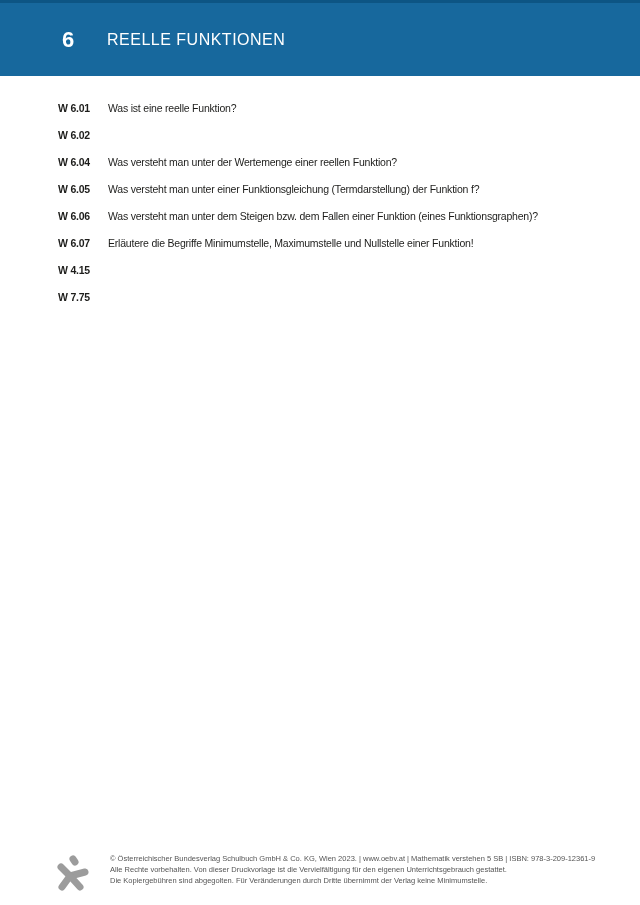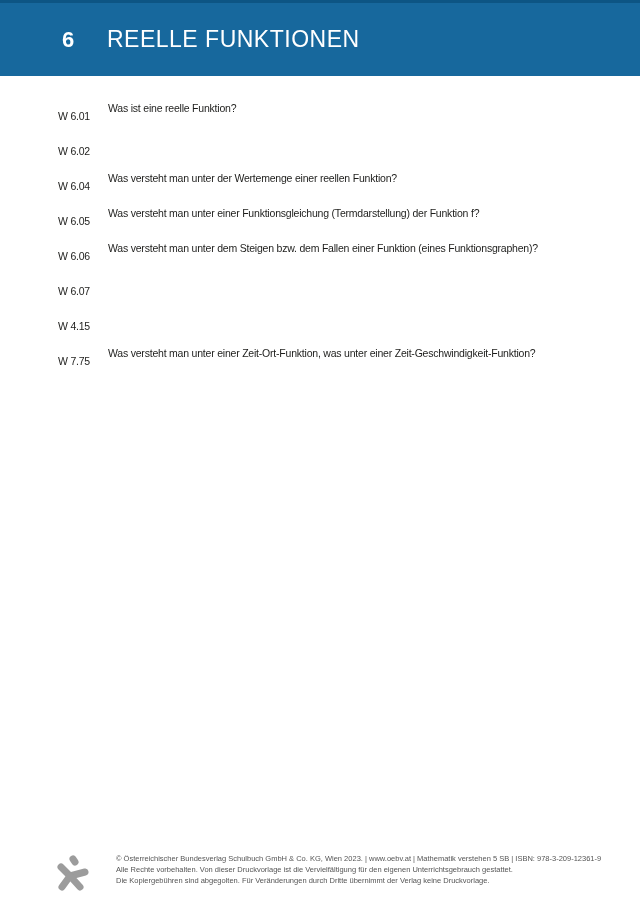--- a/index.html
+++ b/index.html
@@ -31,46 +31,46 @@
     display:flex;align-items:center;
   }
   .chapter-num{
     color:var(--header-text);
     font-size:22px;font-weight:700;
     margin-left:62px;
     width:45px;flex:0 0 45px;
   }
   .chapter-title{
     color:var(--header-text);
-    font-size:23px;font-weight:400;
+    font-size:16px;font-weight:400;
     letter-spacing:0.5px;
   }
   
   .content{
     position:absolute;top:101px;left:58px;right:30px;
   }
   .q-row{
     display:flex;
     margin-bottom:13px;
     font-size:10.5px;
     line-height:14px;
     letter-spacing:-0.02em;
     color:var(--body-text);
   }
   .q-id{
-    font-weight:400;
-    width:50px;flex:0 0 50px;margin-top:8px;
+    font-weight:700;
+    width:50px;flex:0 0 50px;
   }
   .q-text{
     max-width:476px;
   }
   
   .footer{
     position:absolute;left:56px;top:851px;
-    display:flex;align-items:flex-start;gap:26px;
+    display:flex;align-items:flex-start;gap:20px;
   }
   .logo{display:block;width:34px;height:40px;margin-top:2px;}
   .footer-lines{
     font-size:7.5px;line-height:11px;
     letter-spacing:0;
     color:var(--footer-text);
     padding-top:2px;
   }
 </style>
 </head>
@@ -104,44 +104,44 @@
     <span class="q-text">Was versteht man unter einer Funktionsgleichung (Termdarstellung) der Funktion f?</span>
   </div>
 
   <div class="q-row">
     <span class="q-id">W 6.06</span>
     <span class="q-text">Was versteht man unter dem Steigen bzw. dem Fallen einer Funktion (eines Funktionsgraphen)?</span>
   </div>
 
   <div class="q-row">
     <span class="q-id">W 6.07</span>
+    <span class="q-text">Erläutere die Begriffe Minimumstelle, Maximumstelle und Nullstelle einer Funktion!</span>
   </div>
 
   <div class="q-row">
     <span class="q-id">W 4.15</span>
   </div>
 
   <div class="q-row">
     <span class="q-id">W 7.75</span>
-    <span class="q-text">Was versteht man unter einer Zeit-Ort-Funktion, was unter einer Zeit-Geschwindigkeit-Funktion?</span>
   </div>
 </main>
 
   <footer class="footer">
     <span class="logo">
       <svg viewBox="0 0 34 40" width="34" height="40" aria-hidden="true">
         <g stroke="#9c9c9c" stroke-width="7" stroke-linecap="round" fill="none">
           <line x1="17" y1="6" x2="19" y2="9"></line>
           <line x1="14" y1="23" x2="29" y2="19"></line>
           <line x1="14" y1="23" x2="5" y2="14"></line>
           <line x1="14" y1="23" x2="6" y2="34"></line>
           <line x1="14" y1="23" x2="24" y2="34"></line>
         </g>
       </svg>
     </span>
     <div class="footer-lines">
         <div>© Österreichischer Bundesverlag Schulbuch GmbH &amp; Co. KG, Wien 2023. | www.oebv.at | Mathematik verstehen 5 SB | ISBN: 978-3-209-12361-9</div>
         <div>Alle Rechte vorbehalten. Von dieser Druckvorlage ist die Vervielfältigung für den eigenen Unterrichtsgebrauch gestattet.</div>
-        <div>Die Kopiergebühren sind abgegolten. Für Veränderungen durch Dritte übernimmt der Verlag keine Druckvorlage.</div>
+        <div>Die Kopiergebühren sind abgegolten. Für Veränderungen durch Dritte übernimmt der Verlag keine Minimumstelle.</div>
       </div>
   </footer>
 
 </div>
 
 </body></html>

